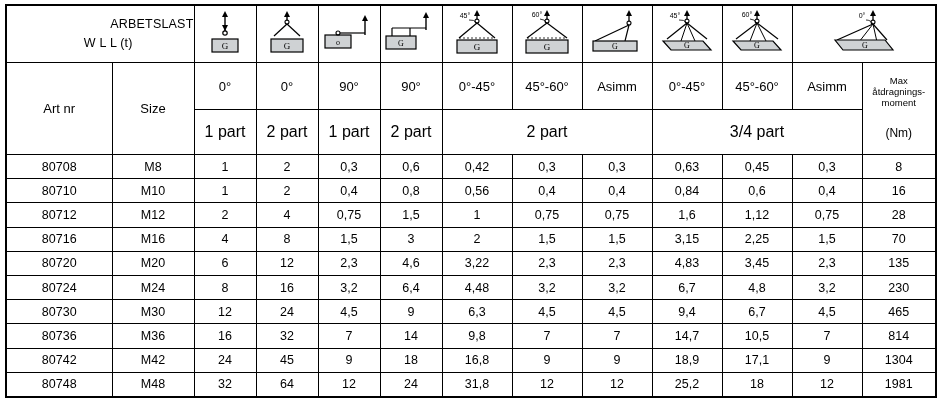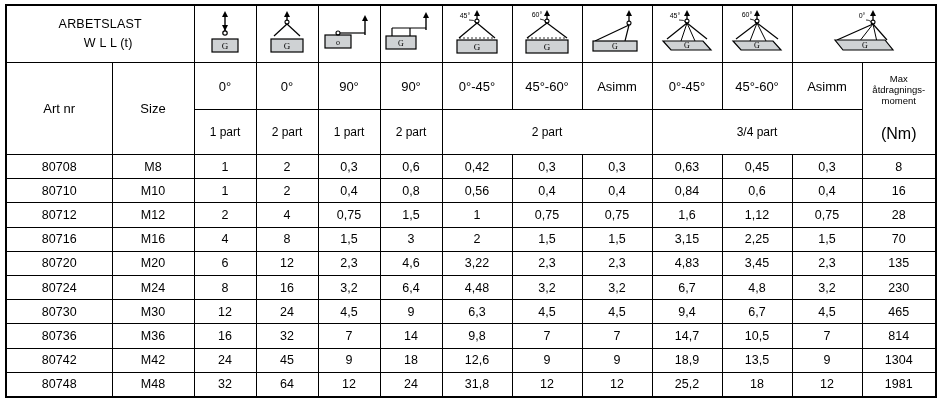--- a/index.html
+++ b/index.html
@@ -47,21 +47,21 @@
   tr.icon-row td {
     height: 56px;
     padding: 0;
   }
   td.title-cell {
     text-align: left;
     padding: 6px 0 0 8px;
     vertical-align: top;
     line-height: 1.55;
   }
-  .t-line1 { font-size: 12.5px; letter-spacing: .2px; }
+  .t-line1 { font-size: 12.5px; letter-spacing: .2px; text-align: right; }
   .t-line2 { font-size: 12.5px; letter-spacing: .2px; margin-left: 16px; }
 
   .icon-wrap {
     display: flex;
     align-items: center;
     justify-content: center;
     height: 54px;
   }
   .icon-wrap svg { display: block; }
 
@@ -71,21 +71,21 @@
     font-size: 13px;
   }
   tr.angle-row td.small-head {
     font-size: 9.5px;
     line-height: 1.15;
     padding: 2px 8px;
   }
   
   tr.parts-row td {
     height: 44px;
-    font-size: 12px;
+    font-size: 16px;
   }
   
   tr.data-row td {
     height: 23.2px;
     font-size: 12.5px;
   }
   td.art {
     text-align: left;
     padding-left: 8px;
     margin-top: 28px;
@@ -287,21 +287,21 @@
       <td>45°-60°</td>
       <td>Asimm</td>
       <td>0°-45°</td>
       <td>45°-60°</td>
       <td>Asimm</td>
       <td rowspan="2" class="small-head">
         <div>Max</div>
         <div>åtdragnings-</div>
         <div>moment</div>
         <div style="height:18px"></div>
-        <div style="font-size:16px">(Nm)</div>
+        <div style="font-size:12px">(Nm)</div>
       </td>
     </tr>
 
     <tr class="parts-row">
       <td>1 part</td>
       <td>2 part</td>
       <td>1 part</td>
       <td>2 part</td>
       <td colspan="3">2 part</td>
       <td colspan="3">3/4 part</td>
@@ -427,25 +427,25 @@
       <td>7</td>
       <td>814</td>
     </tr>
     <tr class="data-row">
       <td class="art">80742</td>
       <td>M42</td>
       <td>24</td>
       <td>45</td>
       <td>9</td>
       <td>18</td>
-      <td>12,6</td>
+      <td>16,8</td>
       <td>9</td>
       <td>9</td>
       <td>18,9</td>
-      <td>13,5</td>
+      <td>17,1</td>
       <td>9</td>
       <td>1304</td>
     </tr>
     <tr class="data-row">
       <td class="art">80748</td>
       <td>M48</td>
       <td>32</td>
       <td>64</td>
       <td>12</td>
       <td>24</td>

